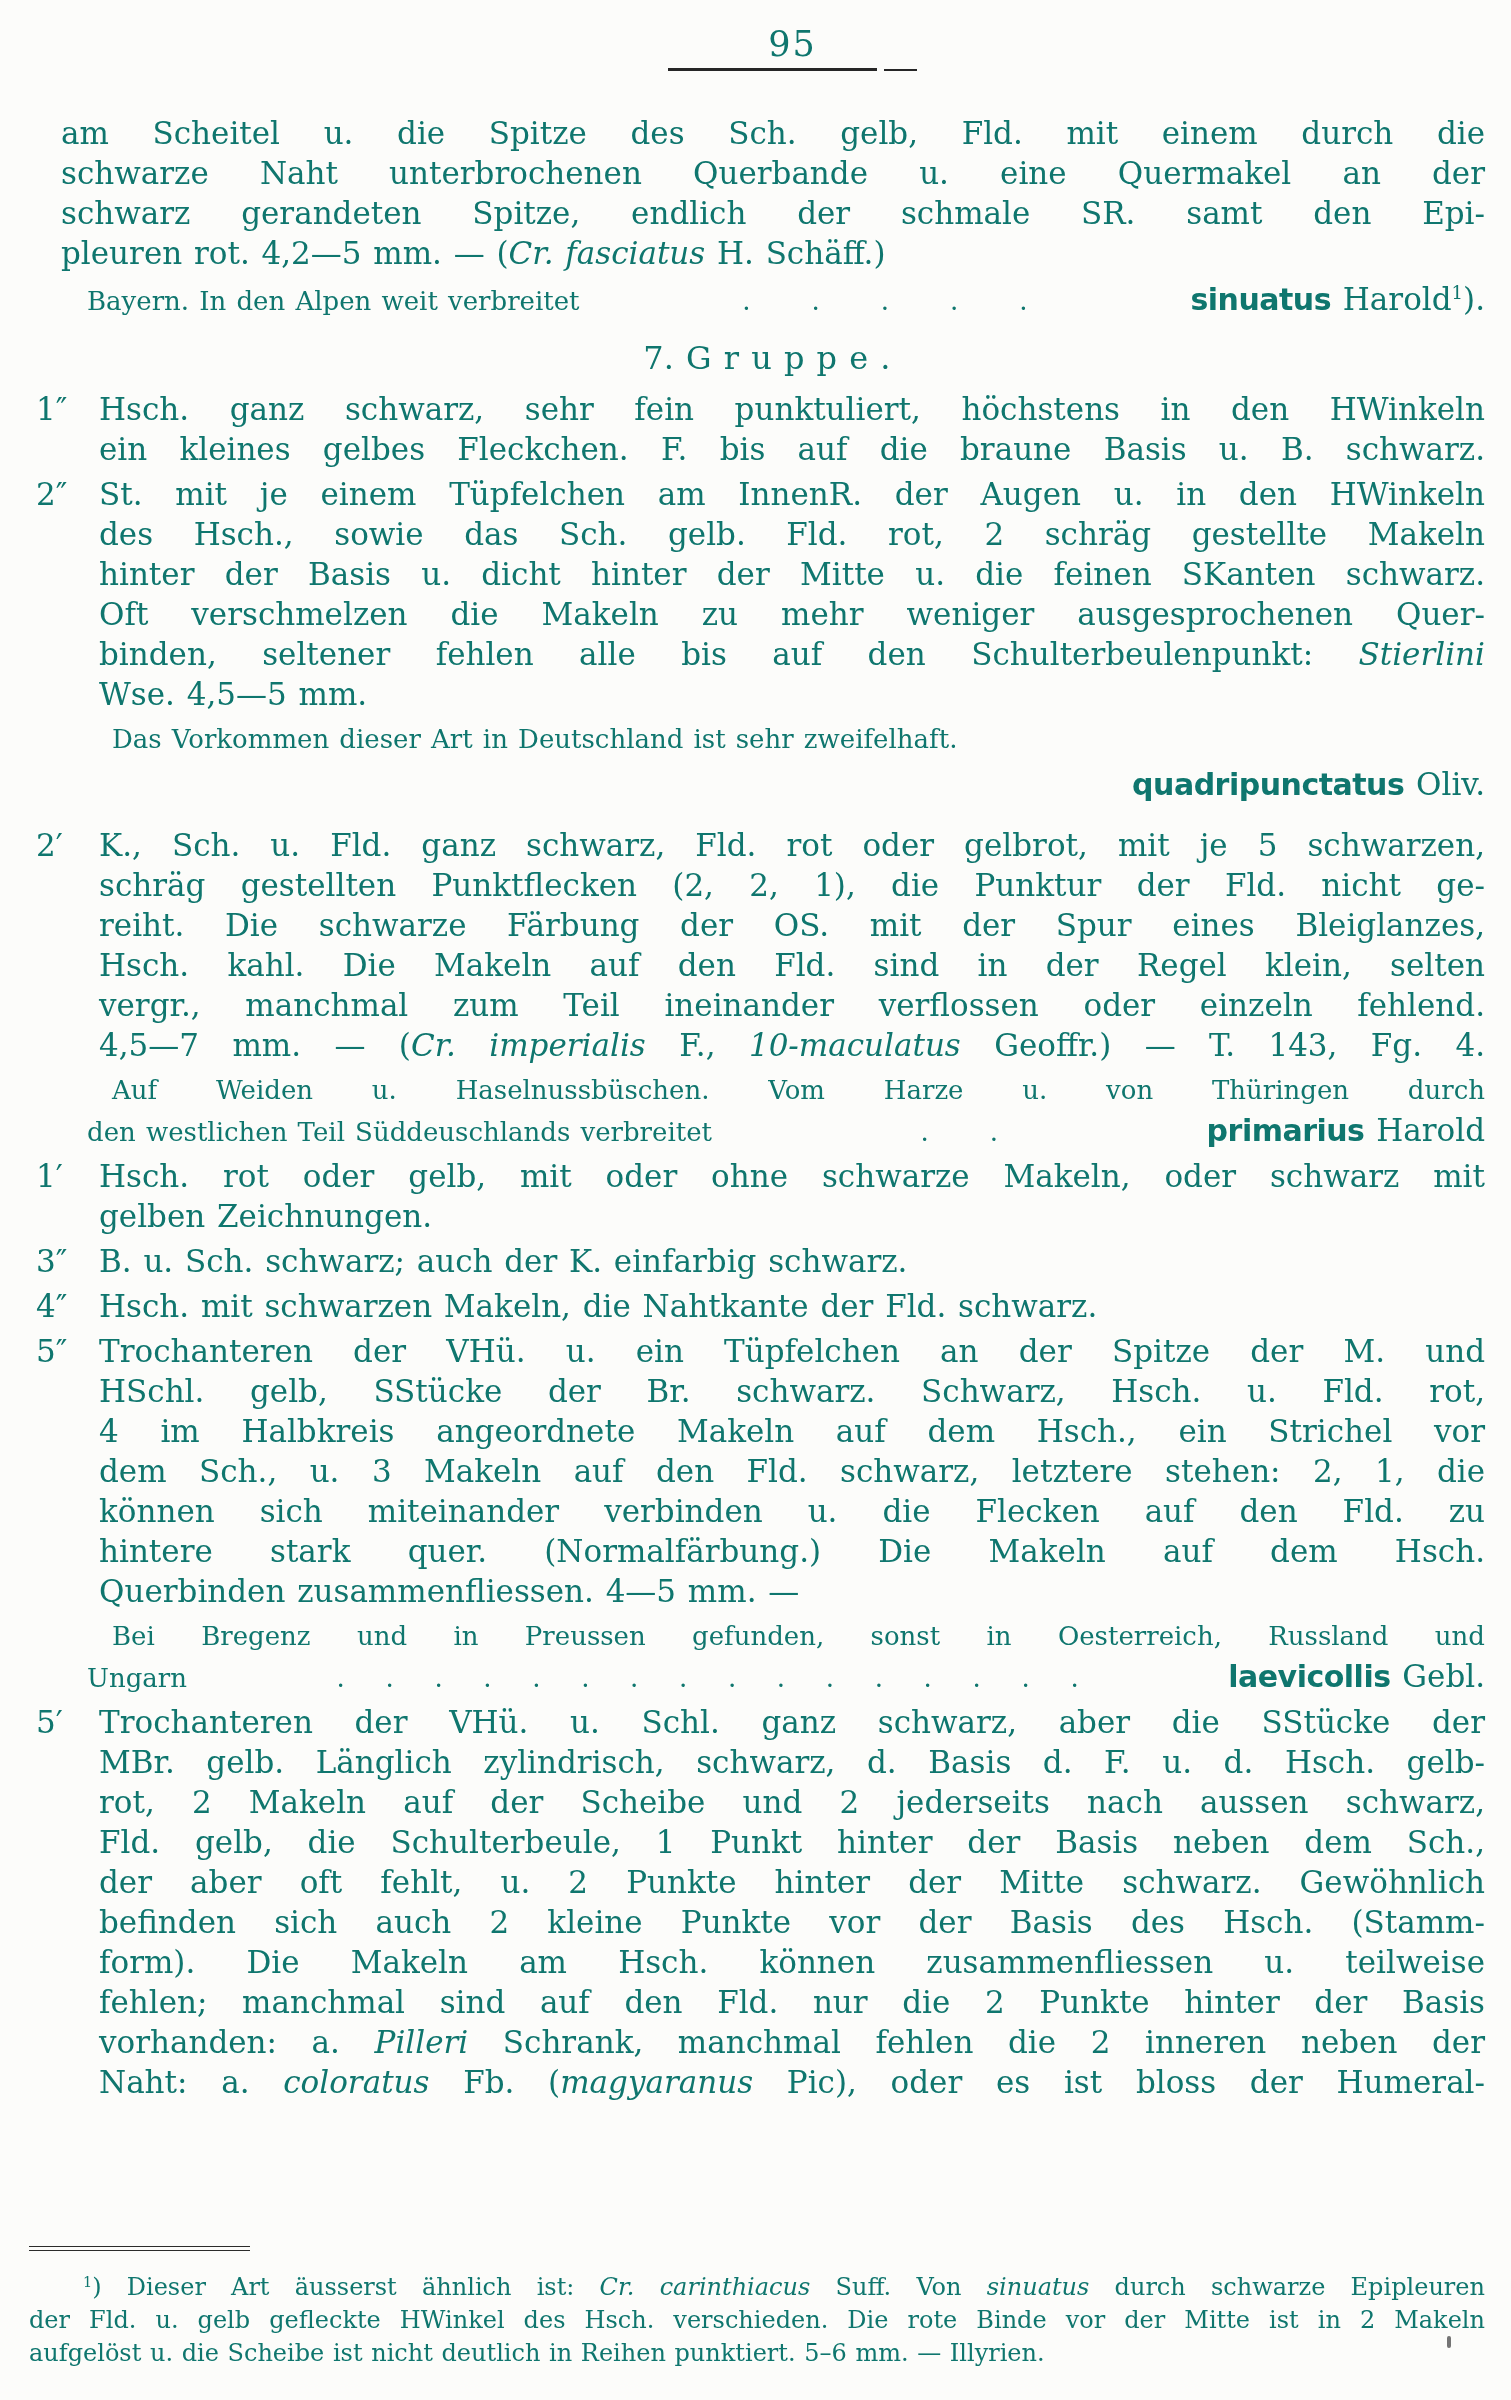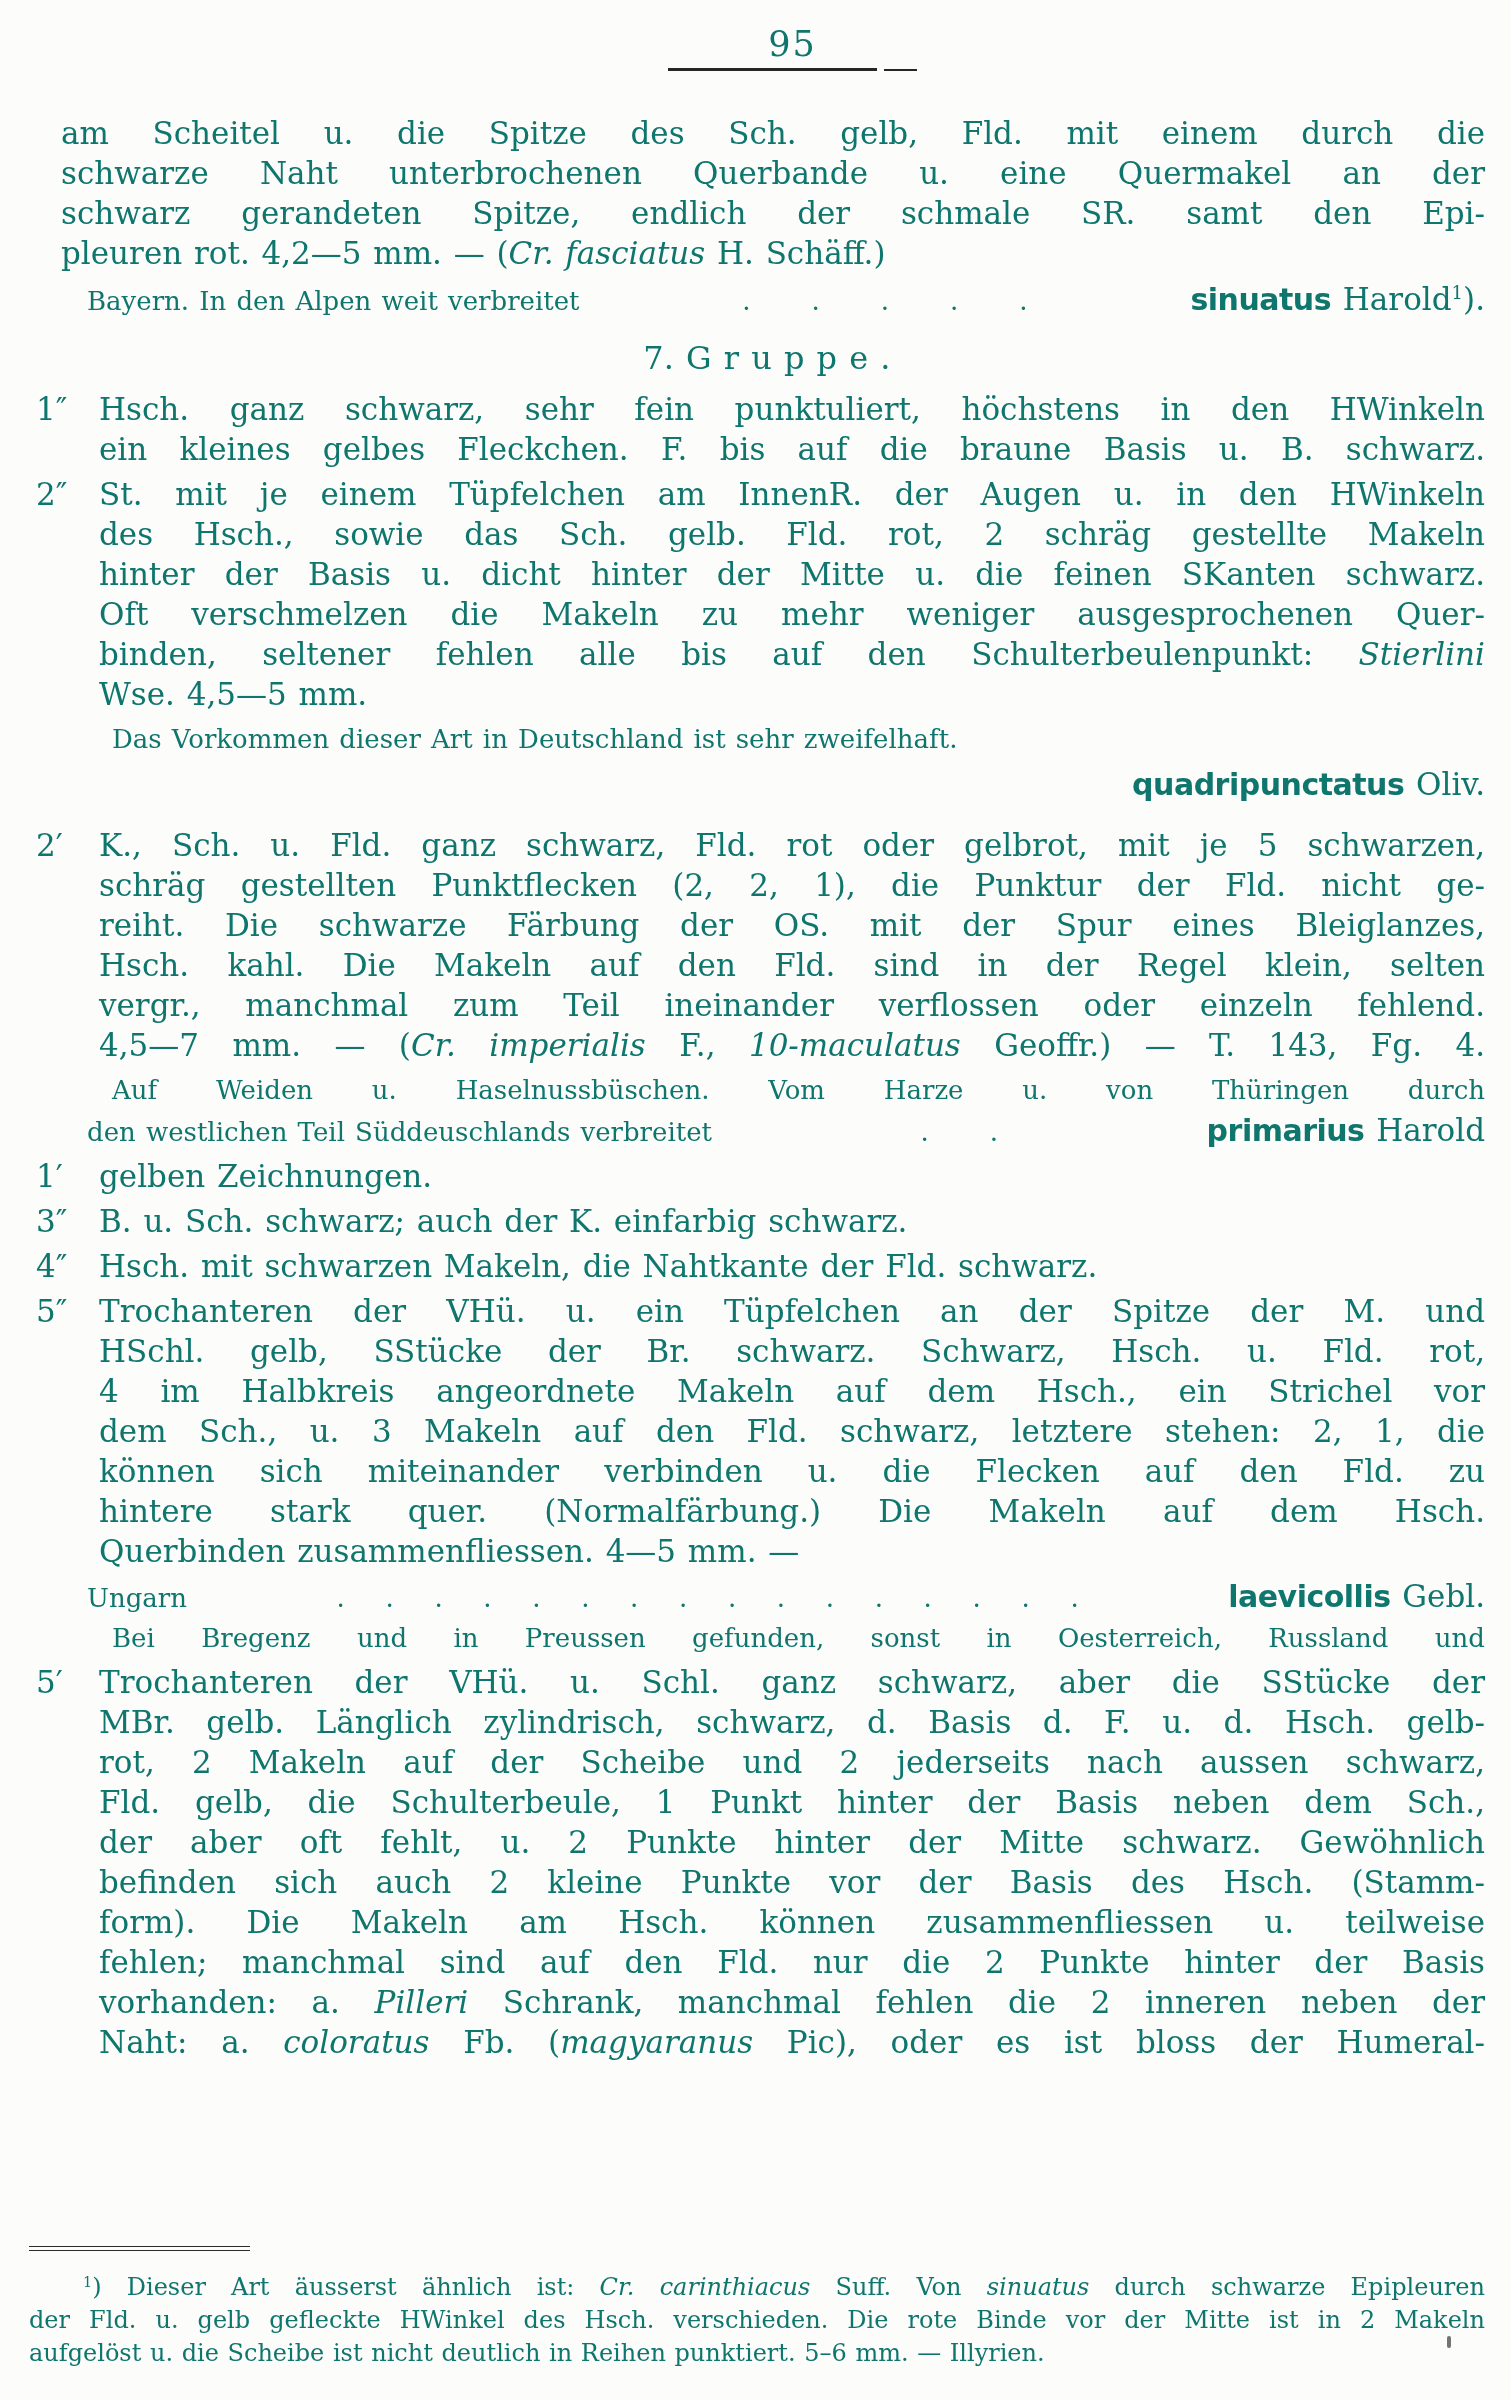--- a/index.html
+++ b/index.html
@@ -110,45 +110,45 @@
       </div>
       <div class="block note">
         <div class="line j nfirst"><span>Auf Weiden u. Haselnussbüschen.  Vom Harze u. von Thüringen durch</span></div>
         <div class="line leader">
           <span><span>den westlichen Teil Süddeuschlands verbreitet</span></span>
           <span class="dots">.      .</span>
           <span><span class="b">primarius</span><span class="a"> Harold</span></span>
         </div>
       </div>
       <div class="block item">
-        <div class="line j"><span class="label">1′</span></div>
+        <div class="line j"><span class="label">1′</span><span>Hsch. rot oder gelb, mit oder ohne schwarze Makeln, oder schwarz mit</span></div>
         <div class="line nj"><span>gelben Zeichnungen.</span></div>
       </div>
       <div class="block item">
         <div class="line nj"><span class="label">3″</span><span>B. u. Sch. schwarz; auch der K. einfarbig schwarz.</span></div>
       </div>
       <div class="block item">
         <div class="line nj"><span class="label">4″</span><span>Hsch. mit schwarzen Makeln, die Nahtkante der Fld. schwarz.</span></div>
       </div>
       <div class="block item">
         <div class="line j"><span class="label">5″</span><span>Trochanteren der VHü. u. ein Tüpfelchen an der Spitze der M. und</span></div>
         <div class="line j"><span>HSchl. gelb, SStücke der Br. schwarz.  Schwarz, Hsch. u. Fld. rot,</span></div>
         <div class="line j"><span>4 im Halbkreis angeordnete Makeln auf dem Hsch., ein Strichel vor</span></div>
         <div class="line j"><span>dem Sch., u. 3 Makeln auf den Fld. schwarz, letztere stehen: 2, 1, die</span></div>
         <div class="line j"><span>können sich miteinander verbinden u. die Flecken auf den Fld. zu</span></div>
         <div class="line j"><span>hintere stark quer.  (Normalfärbung.)  Die Makeln auf dem Hsch.</span></div>
         <div class="line nj"><span>Querbinden zusammenfliessen.  4—5 mm. —</span></div>
       </div>
       <div class="block note">
+        <div class="line j nfirst"><span>Bei Bregenz und in Preussen gefunden, sonst in Oesterreich, Russland und</span></div>
         <div class="line leader">
           <span><span>Ungarn</span></span>
           <span class="dots">.    .    .    .    .    .    .    .    .    .    .    .    .    .    .    .</span>
           <span><span class="b">laevicollis</span><span class="a"> Gebl.</span></span>
         </div>
-        <div class="line j nfirst"><span>Bei Bregenz und in Preussen gefunden, sonst in Oesterreich, Russland und</span></div>
       </div>
       <div class="block item">
         <div class="line j"><span class="label">5′</span><span>Trochanteren der VHü. u. Schl. ganz schwarz, aber die SStücke der</span></div>
         <div class="line j"><span>MBr. gelb. Länglich zylindrisch, schwarz, d. Basis d. F. u. d. Hsch. gelb-</span></div>
         <div class="line j"><span>rot, 2 Makeln auf der Scheibe und 2 jederseits nach aussen schwarz,</span></div>
         <div class="line j"><span>Fld. gelb, die Schulterbeule, 1 Punkt hinter der Basis neben dem Sch.,</span></div>
         <div class="line j"><span>der aber oft fehlt, u. 2 Punkte hinter der Mitte schwarz.  Gewöhnlich</span></div>
         <div class="line j"><span>befinden sich auch 2 kleine Punkte vor der Basis des Hsch. (Stamm-</span></div>
         <div class="line j"><span>form).  Die Makeln am Hsch. können zusammenfliessen u. teilweise</span></div>
         <div class="line j"><span>fehlen; manchmal sind auf den Fld. nur die 2 Punkte hinter der Basis</span></div>

